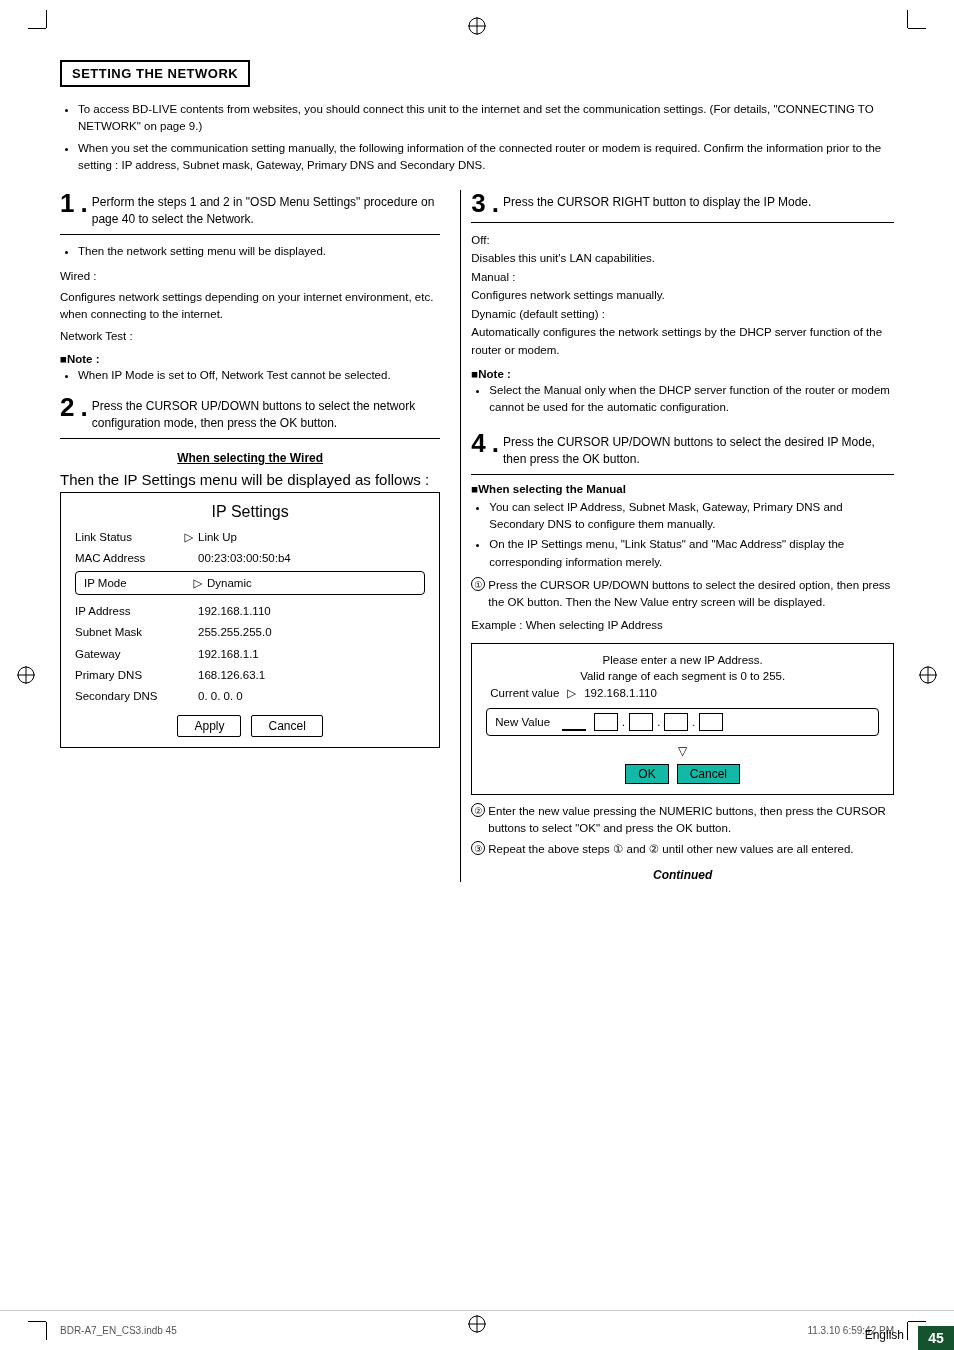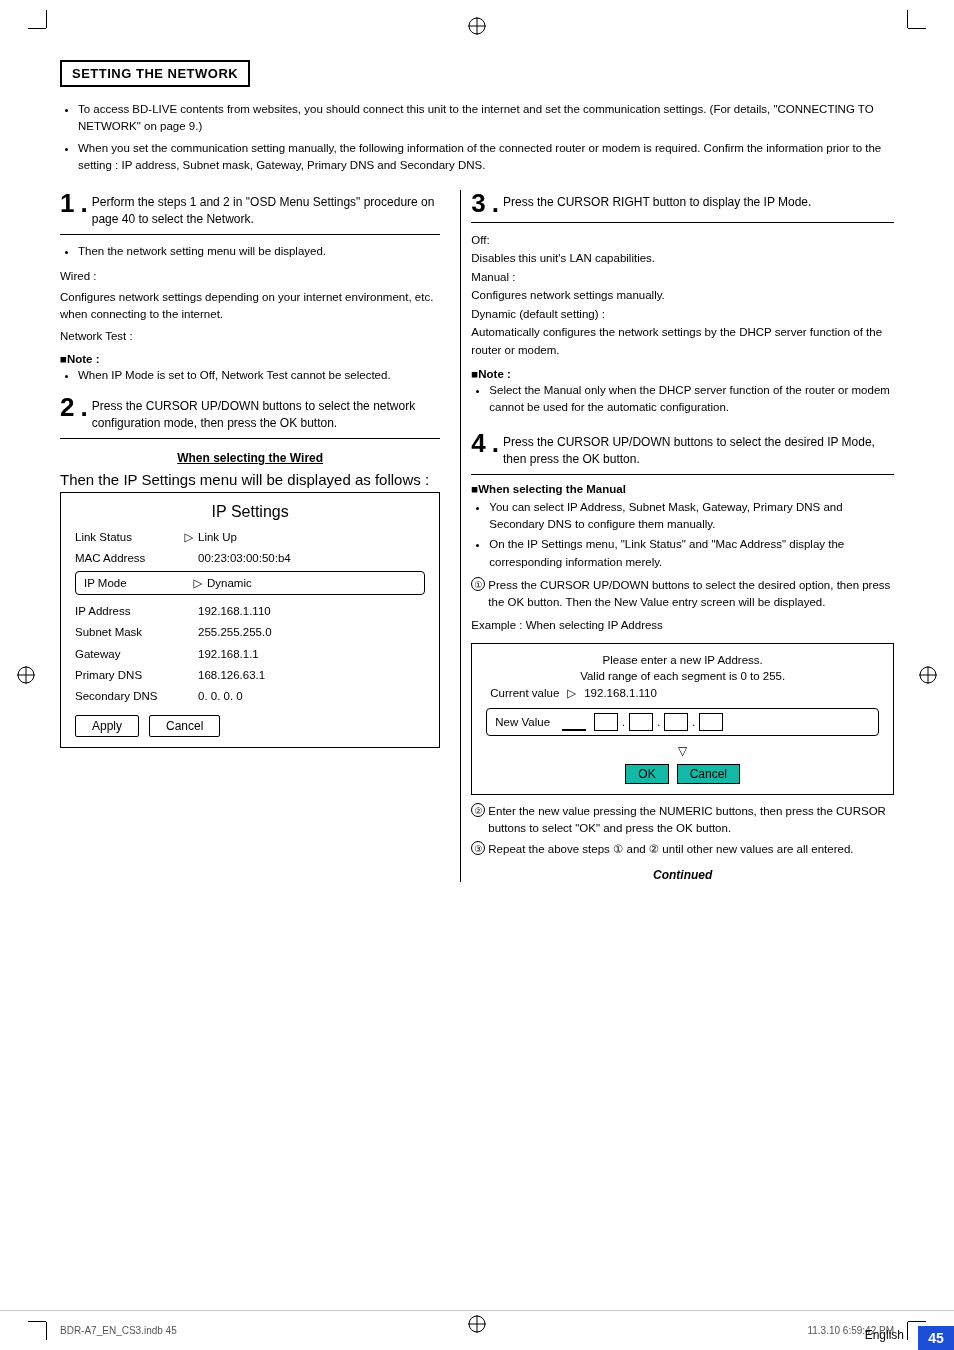--- a/index.html
+++ b/index.html
@@ -222,21 +222,21 @@
       border-radius: 4px;
       padding: 4px 8px;
       display: flex;
       align-items: center;
       margin-bottom: 8px;
       margin-top: 4px;
     }
 
     .apply-cancel-row {
       display: flex;
-      justify-content: flex-start;
+      justify-content: center;
       gap: 10px;
       margin-top: 10px;
     }
     .apply-btn, .cancel-btn {
       border: 1.5px solid #000;
       background: #fff;
       padding: 3px 16px;
       font-size: 12px;
       cursor: pointer;
       border-radius: 2px;
@@ -357,21 +357,21 @@
       justify-content: space-between;
       padding: 0 60px;
       font-size: 10px;
       color: #555;
     }
 
     .page-num-badge {
       position: absolute;
       bottom: 0;
       right: 0;
-      background: #1d4ed8;
+      background: #14532d;
       color: #fff;
       font-size: 14px;
       font-weight: bold;
       padding: 4px 10px;
       min-width: 36px;
       text-align: center;
     }
 
     .english-label {
       position: absolute;

